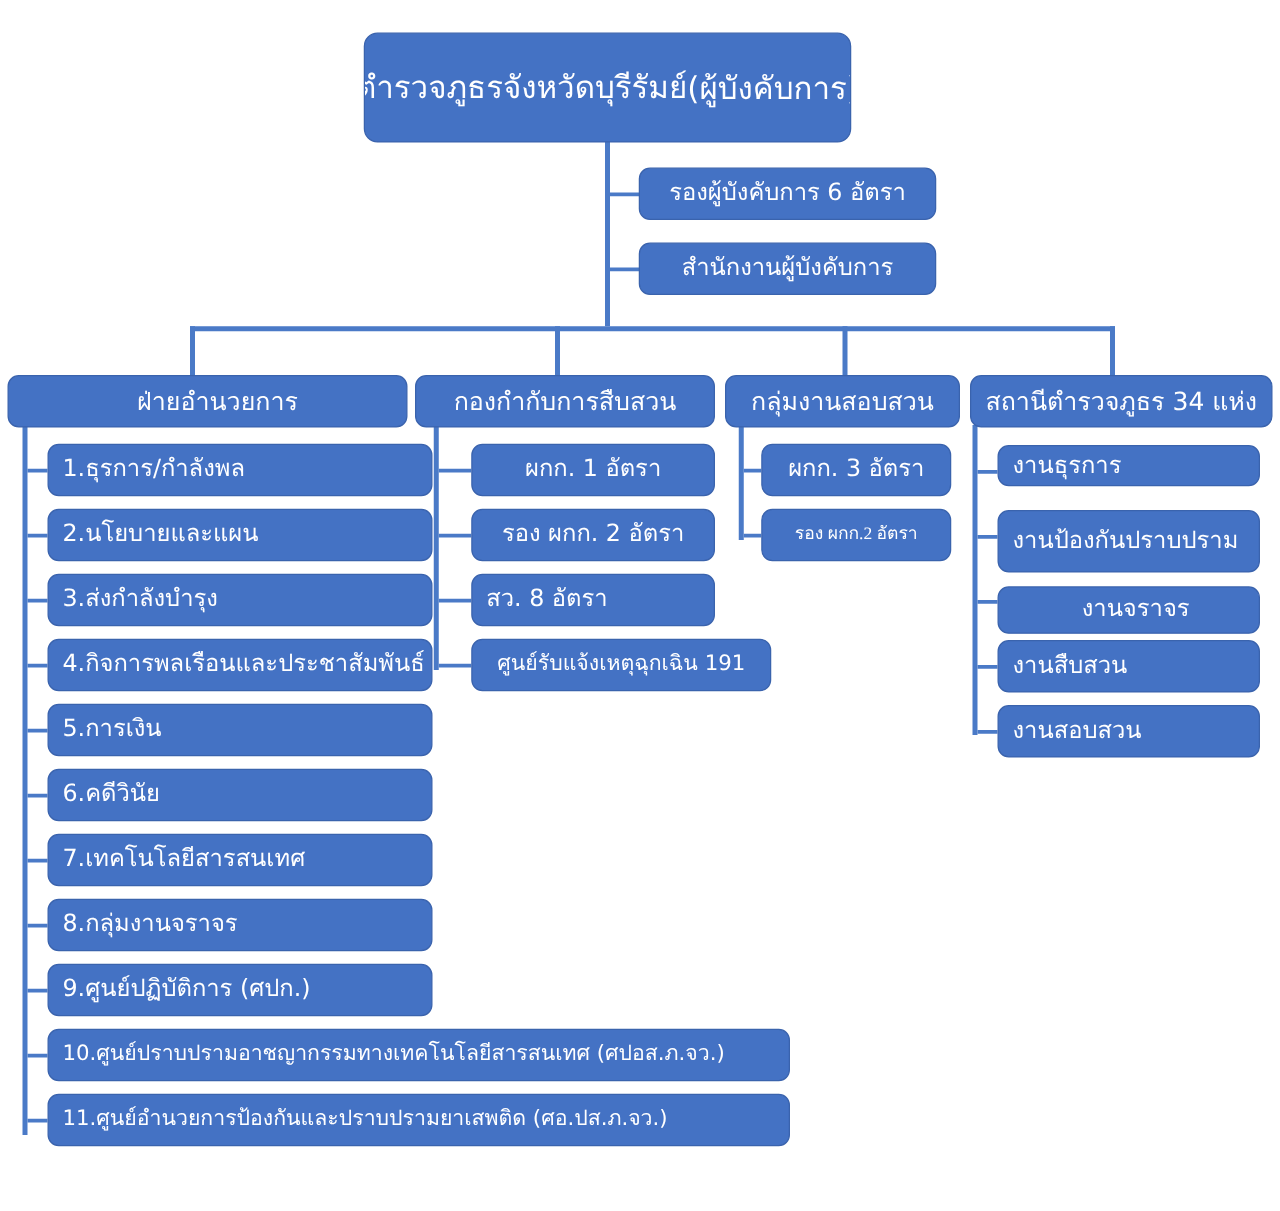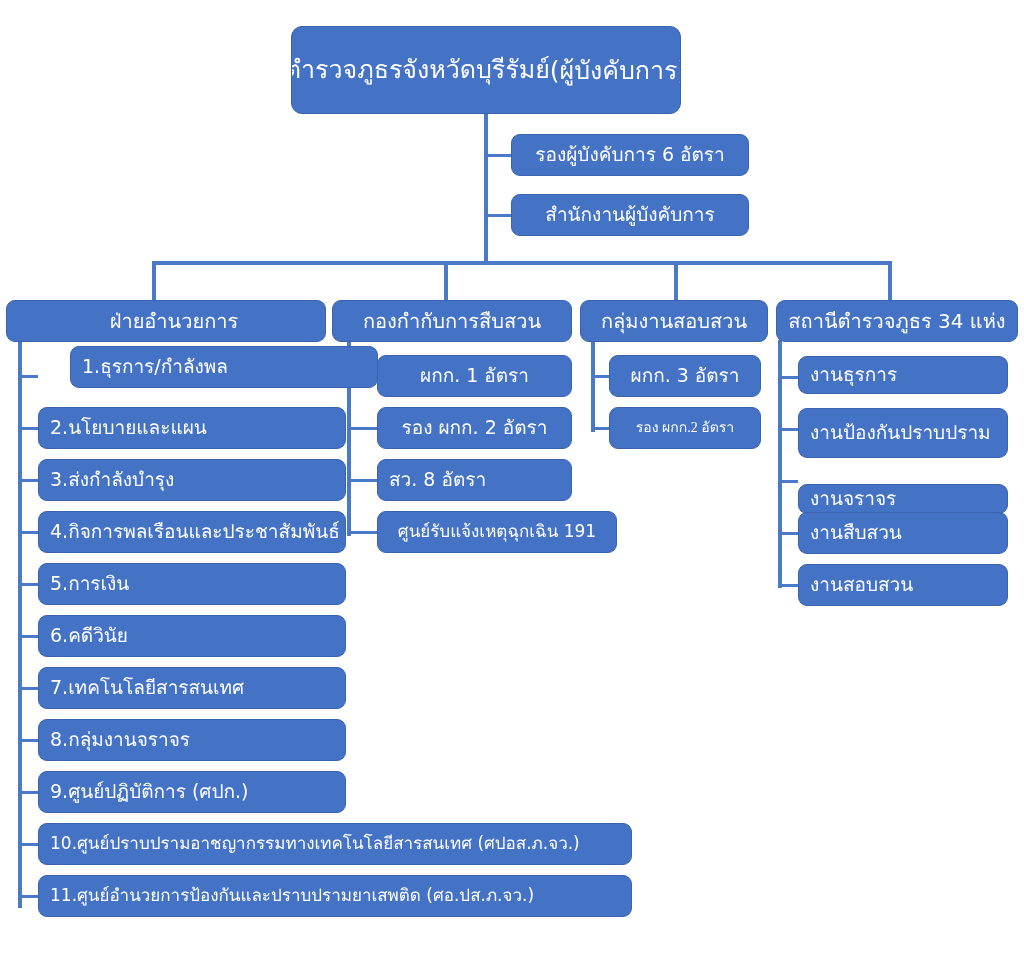--- a/index.html
+++ b/index.html
@@ -127,21 +127,21 @@
   <div class="node center t-header" style="left:332px; top:300px; width:240px; height:42px;">
     <span>กองกำกับการสืบสวน</span>
   </div>
   <div class="node center t-header" style="left:580px; top:300px; width:188px; height:42px;">
     <span>กลุ่มงานสอบสวน</span>
   </div>
   <div class="node center t-header" style="left:776px; top:300px; width:242px; height:42px;">
     <span>สถานีตำรวจภูธร 34 แห่ง</span>
   </div>
 
-  <div class="node left t-item" style="left:38px; top:346px; width:308px; height:42px;margin-left:32px;">
+  <div class="node left t-item" style="left:38px; top:355px; width:308px; height:42px;">
     <span>1.ธุรการ/กำลังพล</span>
   </div>
   <div class="node left t-item" style="left:38px; top:407px; width:308px; height:42px;">
     <span>2.นโยบายและแผน</span>
   </div>
   <div class="node left t-item" style="left:38px; top:459px; width:308px; height:42px;">
     <span>3.ส่งกำลังบำรุง</span>
   </div>
   <div class="node left t-item" style="left:38px; top:511px; width:308px; height:42px;">
     <span>4.กิจการพลเรือนและประชาสัมพันธ์</span>
@@ -181,27 +181,27 @@
     <span>ศูนย์รับแจ้งเหตุฉุกเฉิน 191</span>
   </div>
 
   <div class="node center t-item" style="left:609px; top:355px; width:152px; height:42px;">
     <span>ผกก. 3 อัตรา</span>
   </div>
   <div class="node center t-small" style="left:609px; top:407px; width:152px; height:42px;">
     <span>รอง ผกก.2 อัตรา</span>
   </div>
 
-  <div class="node left t-item" style="left:798px; top:356px; width:210px; height:38px;">
+  <div class="node left t-item" style="left:798px; top:356px; width:210px; height:33px;">
     <span>งานธุรการ</span>
   </div>
   <div class="node left t-item" style="left:798px; top:408px; width:210px; height:50px;">
     <span>งานป้องกันปราบปราม</span>
   </div>
-  <div class="node left t-item" style="left:798px; top:484px; width:210px; height:30px;">
+  <div class="node left t-item" style="left:798px; top:469px; width:210px; height:38px;justify-content:center;">
     <span>งานจราจร</span>
   </div>
   <div class="node left t-item" style="left:798px; top:512px; width:210px; height:42px;">
     <span>งานสืบสวน</span>
   </div>
   <div class="node left t-item" style="left:798px; top:564px; width:210px; height:42px;">
     <span>งานสอบสวน</span>
   </div>
 
 </div>

